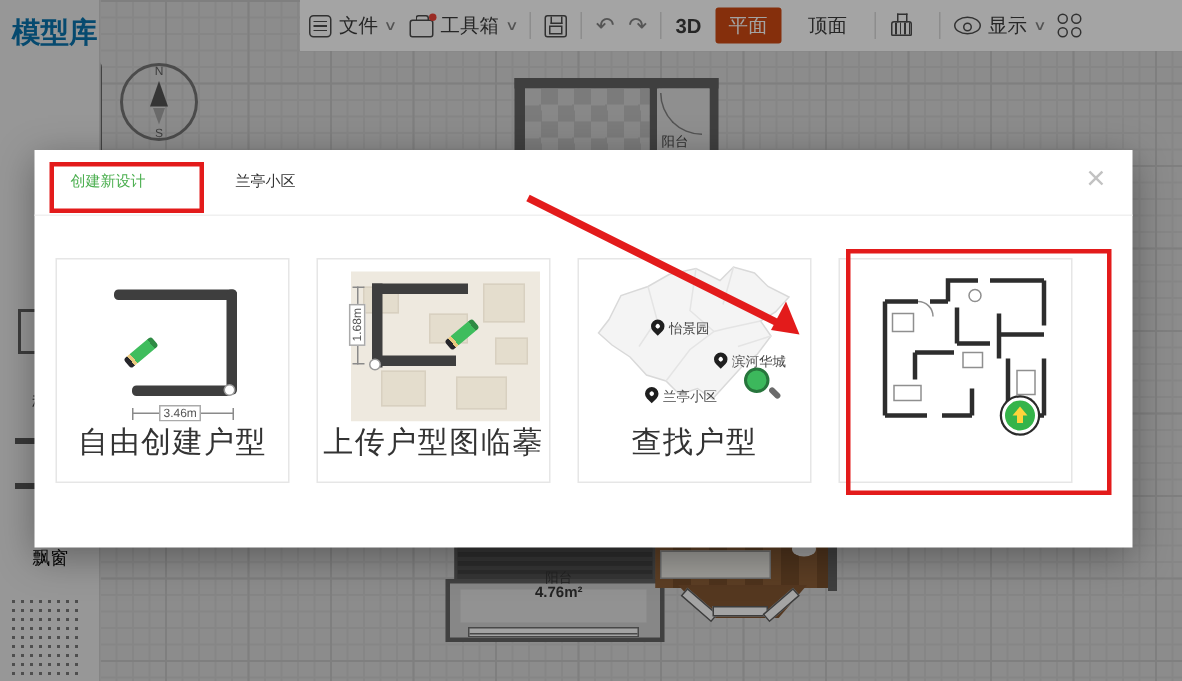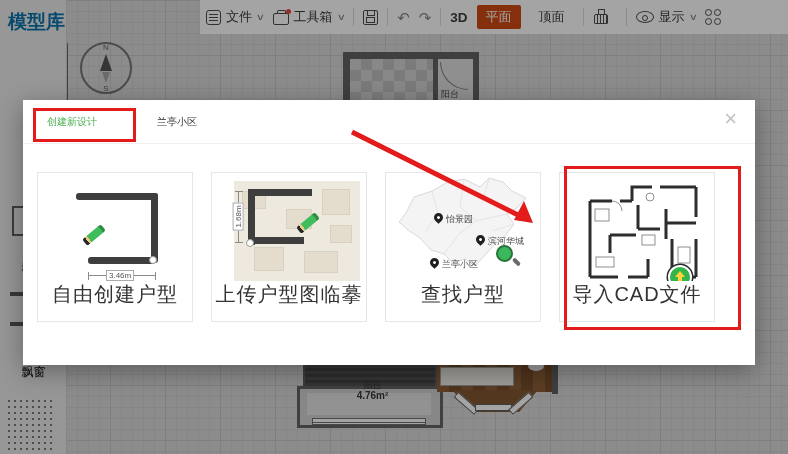--- a/index.html
+++ b/index.html
@@ -340,21 +340,20 @@
               <rect x="35" y="36" width="14" height="12"></rect>
               <rect x="82" y="62" width="13" height="10"></rect>
               <rect x="118" y="74" width="12" height="16"></rect>
               <rect x="36" y="84" width="18" height="10"></rect>
               <circle cx="90" cy="24" r="4"></circle>
               <path d="M52 28 A10 10 0 0 1 62 38"></path>
             </g>
           </svg>
           <div class="upload-badge"></div>
         </div>
-        <div class="card-title">导入CAD文件</div>
       </div>
 
     </div>
   </div>
 
   <div class="anno-box anno-tab"></div>
   <div class="anno-box anno-card"></div>
   <svg class="anno-arrow" width="788" height="454">
     <line x1="352" y1="132" x2="520" y2="216" stroke="#e31b1b" stroke-width="5"></line>
     <polygon points="533,223 514,220 524,201" fill="#e31b1b"></polygon>

